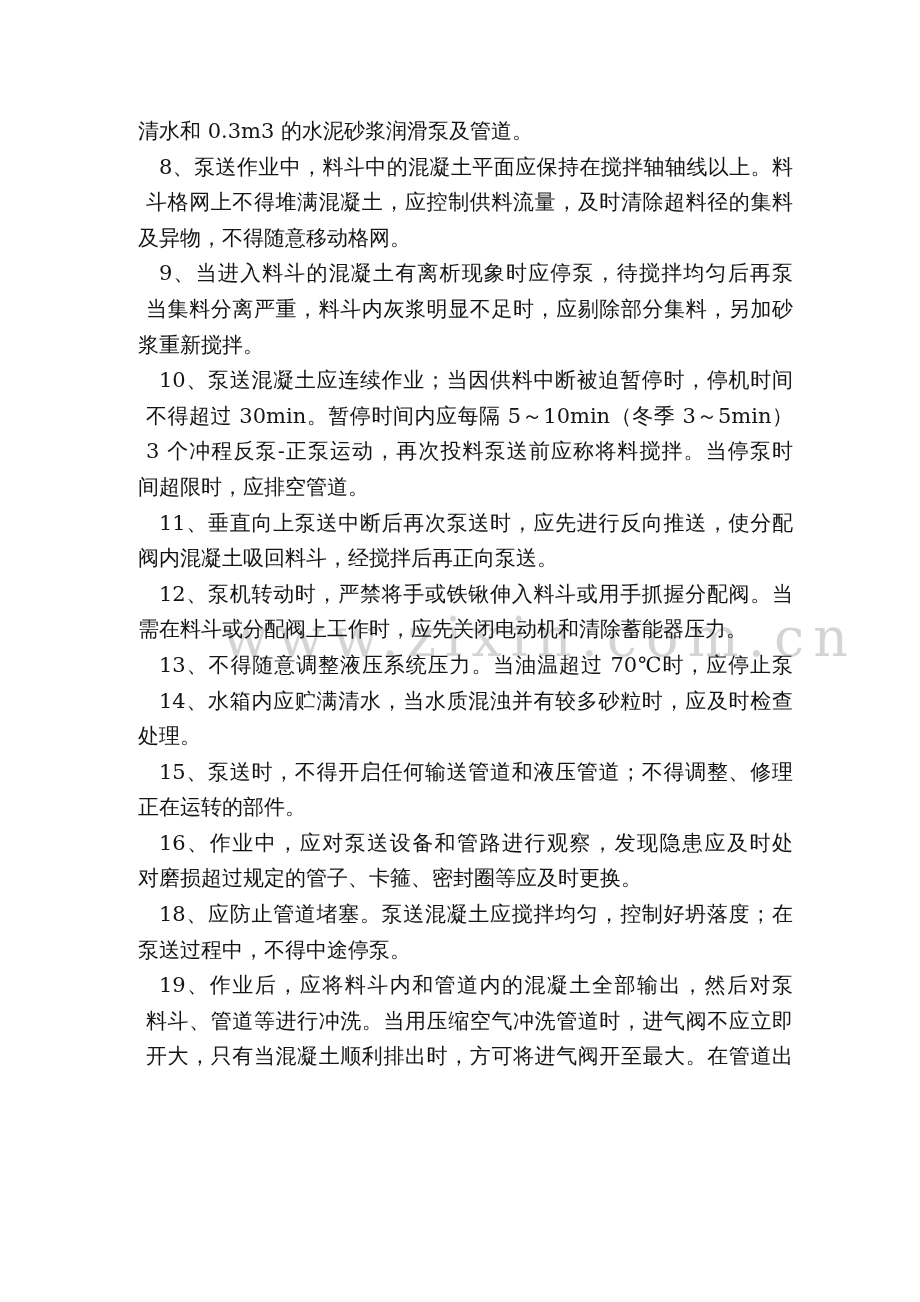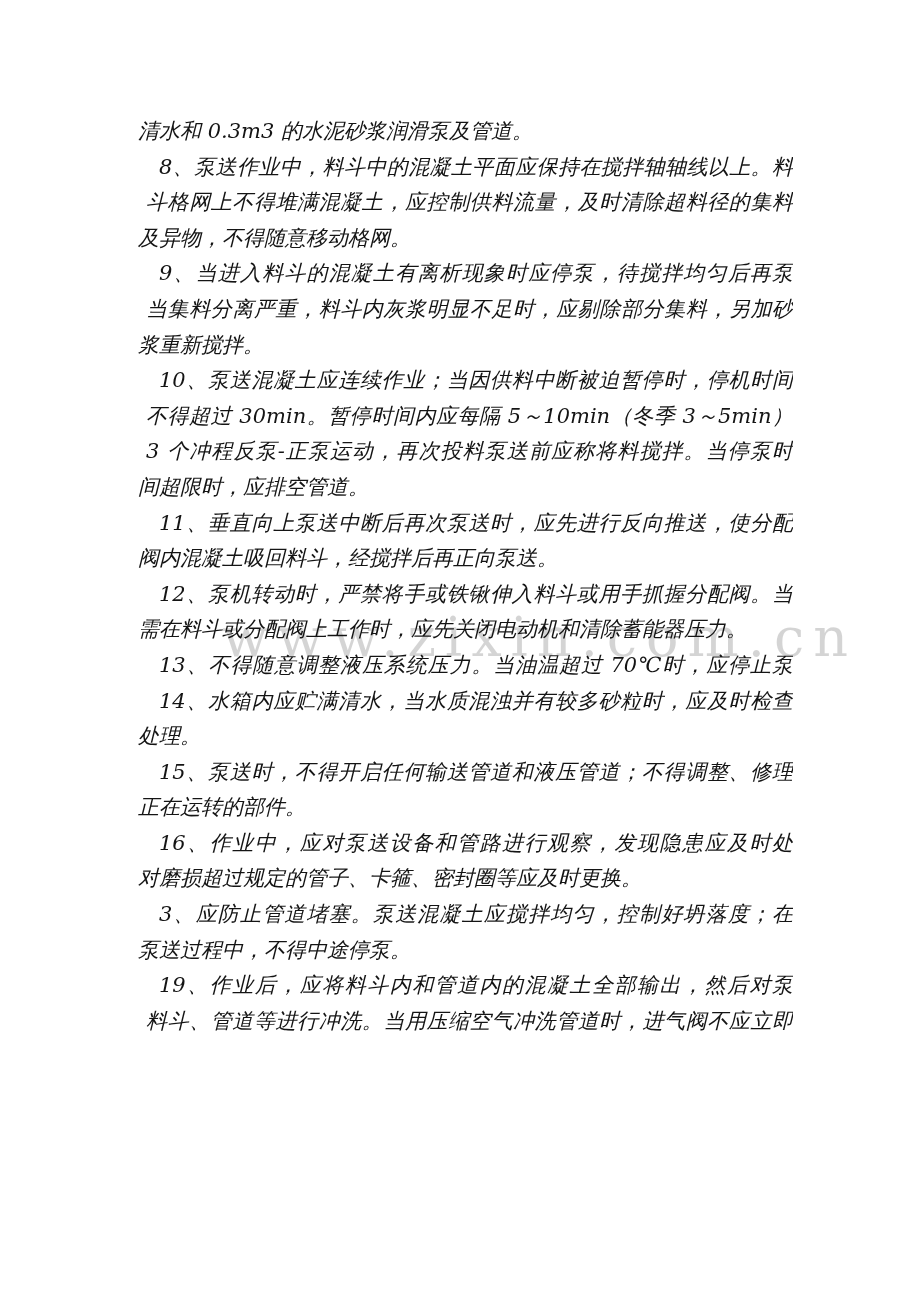--- a/index.html
+++ b/index.html
@@ -61,21 +61,21 @@
   }
   .line.first {
     padding-left: 13px;
   }
 </style>
 </head>
 <body>
 
 <div class="page">
   <div class="watermark" style="color: rgba(0, 0, 0, 0.17);">www.zixin.com.cn</div>
-  <div class="doc" style="color: rgb(20, 20, 20); font-style: italic;">
+  <div class="doc" style="color: rgb(20, 20, 20);">
       <div class="paragraph">
         <div class="line plain">清水和 0.3m3 的水泥砂浆润滑泵及管道。</div>
       </div>
       <div class="paragraph">
         <div class="line just first">8、泵送作业中，料斗中的混凝土平面应保持在搅拌轴轴线以上。料</div>
         <div class="line just">斗格网上不得堆满混凝土，应控制供料流量，及时清除超料径的集料</div>
         <div class="line plain">及异物，不得随意移动格网。</div>
       </div>
       <div class="paragraph">
         <div class="line just first">9、当进入料斗的混凝土有离析现象时应停泵，待搅拌均匀后再泵送。</div>
@@ -105,21 +105,22 @@
       </div>
       <div class="paragraph">
         <div class="line just first">15、泵送时，不得开启任何输送管道和液压管道；不得调整、修理</div>
         <div class="line plain">正在运转的部件。</div>
       </div>
       <div class="paragraph">
         <div class="line just first">16、作业中，应对泵送设备和管路进行观察，发现隐患应及时处理。</div>
         <div class="line plain">对磨损超过规定的管子、卡箍、密封圈等应及时更换。</div>
       </div>
       <div class="paragraph">
-        <div class="line just first">3、应防止管道堵塞。泵送混凝土应搅拌均匀，控制好坍落度；在</div>
+        <div class="line just first">18、应防止管道堵塞。泵送混凝土应搅拌均匀，控制好坍落度；在</div>
         <div class="line plain">泵送过程中，不得中途停泵。</div>
       </div>
       <div class="paragraph">
         <div class="line just first">19、作业后，应将料斗内和管道内的混凝土全部输出，然后对泵机、</div>
         <div class="line just">料斗、管道等进行冲洗。当用压缩空气冲洗管道时，进气阀不应立即</div>
+        <div class="line just">开大，只有当混凝土顺利排出时，方可将进气阀开至最大。在管道出</div>
       </div>
     </div>
 </div>
 
 </body></html>

